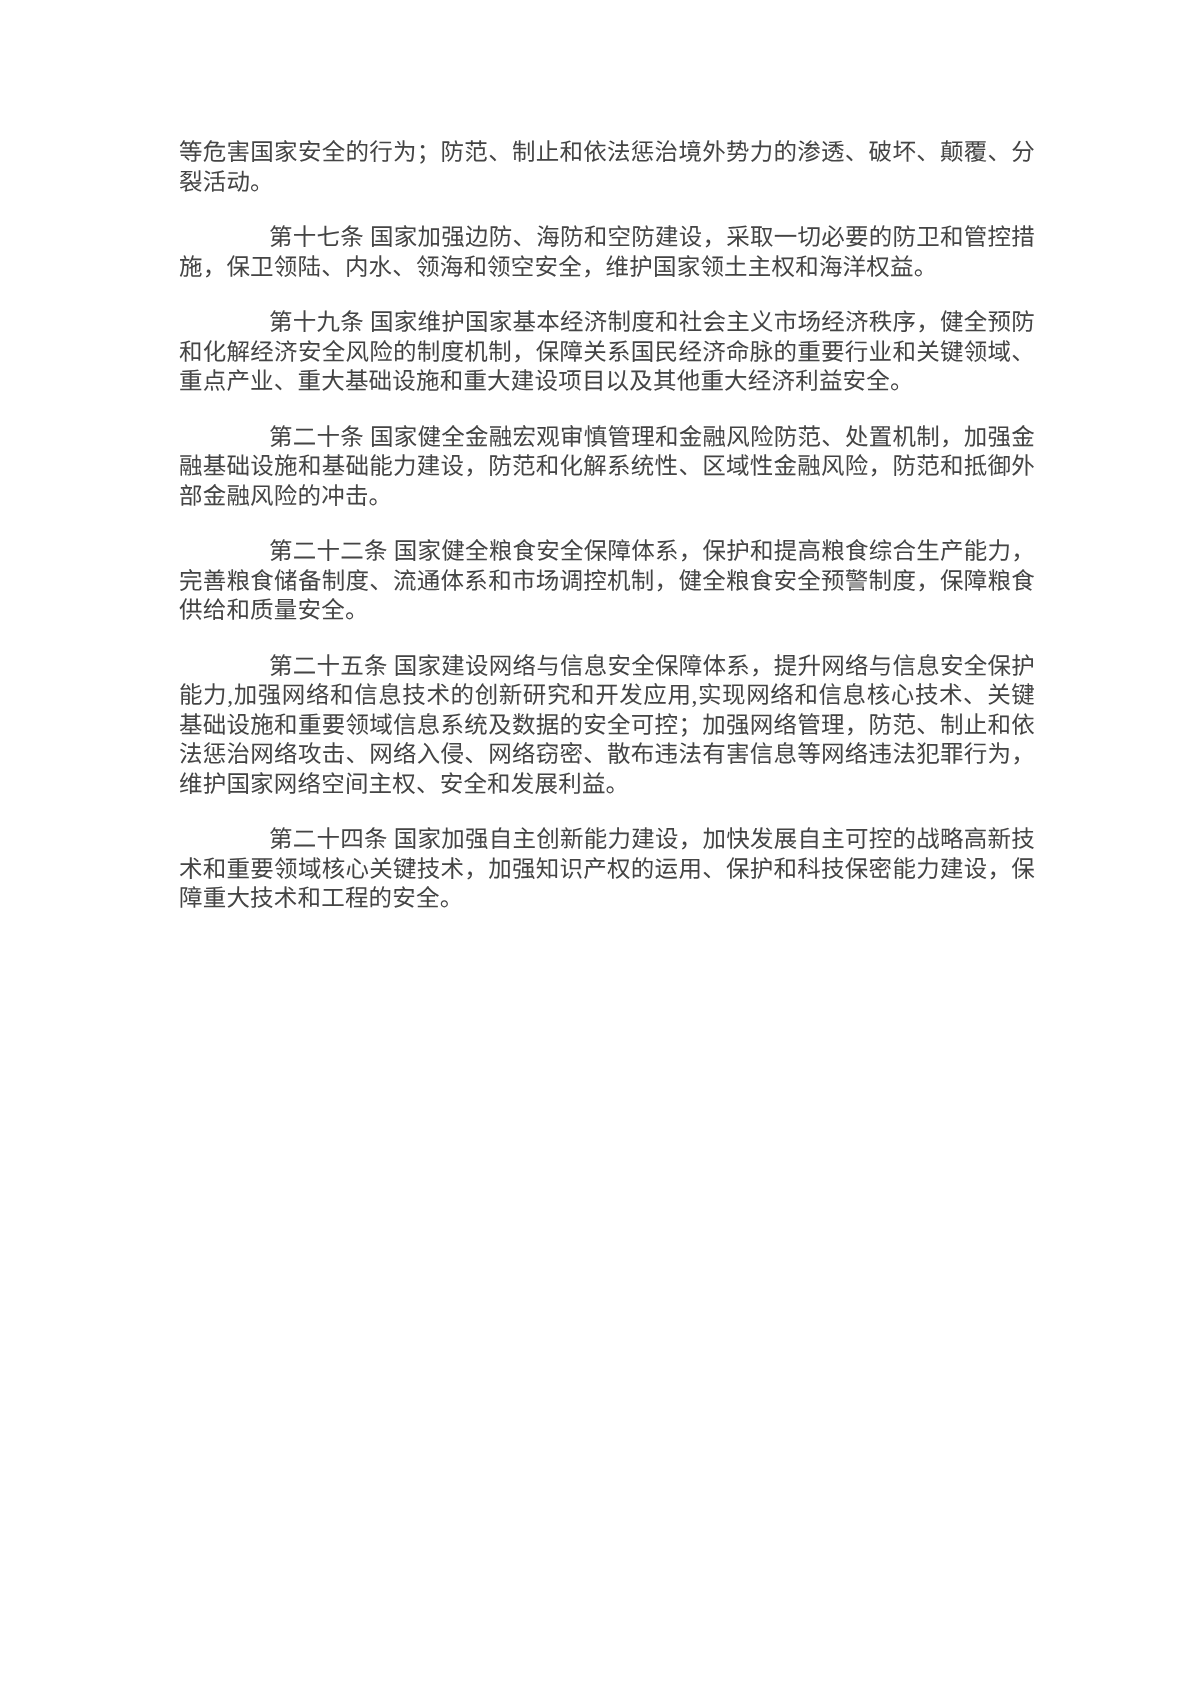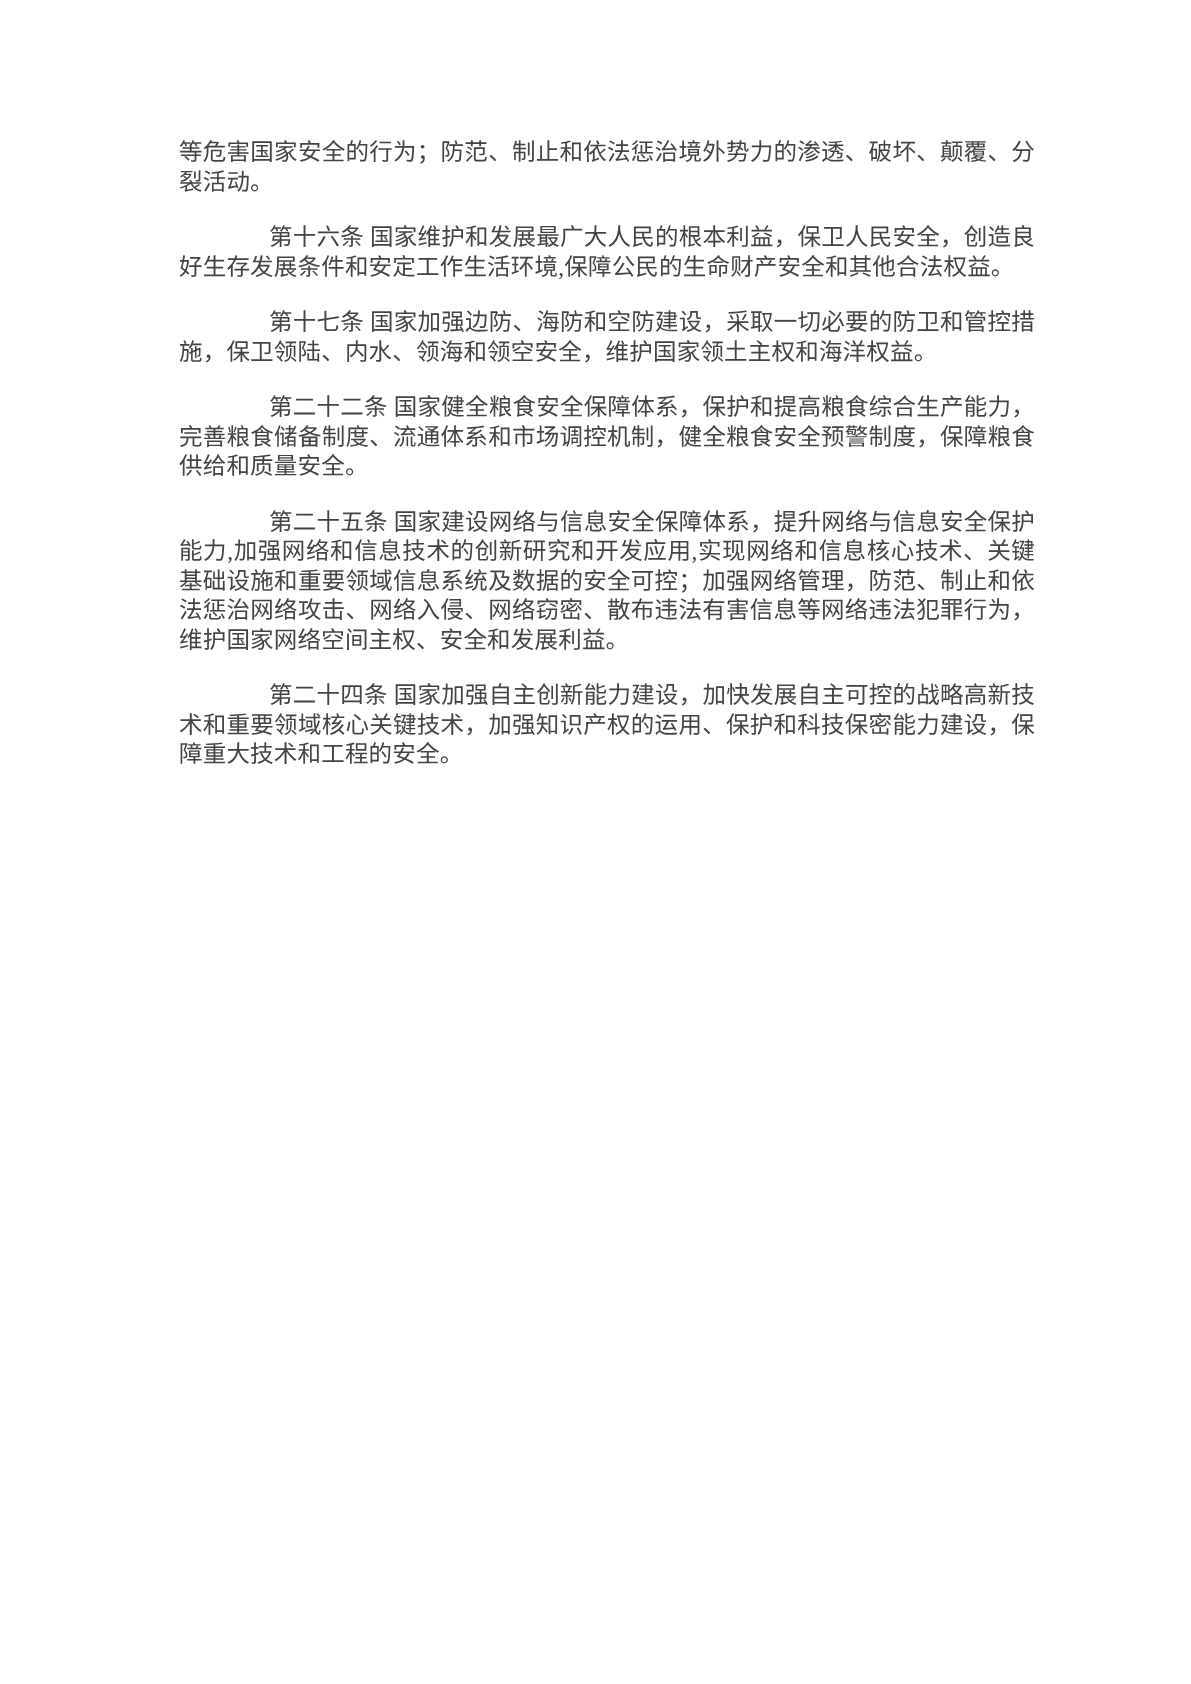--- a/index.html
+++ b/index.html
@@ -38,19 +38,20 @@
   .doc-body p.para.indent {
     text-indent: 90px;
   }
 </style>
 </head>
 <body>
 
 <div class="page">
   <div class="doc-body">
       <p class="para">等危害国家安全的行为；防范、制止和依法惩治境外势力的渗透、破坏、颠覆、分裂活动。</p>
-      <p class="para indent">第十六条 国家维护和发展最广大人民的根本利益，保卫人民安全，创造良好生存发展条件和安定工作生活环境,保障公民的生命财产安全和其他合法权益。</p>
       <p class="para indent">第十七条 国家加强边防、海防和空防建设，采取一切必要的防卫和管控措施，保卫领陆、内水、领海和领空安全，维护国家领土主权和海洋权益。</p>
+      <p class="para indent">第十九条 国家维护国家基本经济制度和社会主义市场经济秩序，健全预防和化解经济安全风险的制度机制，保障关系国民经济命脉的重要行业和关键领域、重点产业、重大基础设施和重大建设项目以及其他重大经济利益安全。</p>
+      <p class="para indent">第二十条 国家健全金融宏观审慎管理和金融风险防范、处置机制，加强金融基础设施和基础能力建设，防范和化解系统性、区域性金融风险，防范和抵御外部金融风险的冲击。</p>
       <p class="para indent">第二十二条 国家健全粮食安全保障体系，保护和提高粮食综合生产能力，完善粮食储备制度、流通体系和市场调控机制，健全粮食安全预警制度，保障粮食供给和质量安全。</p>
       <p class="para indent">第二十五条 国家建设网络与信息安全保障体系，提升网络与信息安全保护能力,加强网络和信息技术的创新研究和开发应用,实现网络和信息核心技术、关键基础设施和重要领域信息系统及数据的安全可控；加强网络管理，防范、制止和依法惩治网络攻击、网络入侵、网络窃密、散布违法有害信息等网络违法犯罪行为，维护国家网络空间主权、安全和发展利益。</p>
       <p class="para indent">第二十四条 国家加强自主创新能力建设，加快发展自主可控的战略高新技术和重要领域核心关键技术，加强知识产权的运用、保护和科技保密能力建设，保障重大技术和工程的安全。</p>
     </div>
 </div>
 
 </body></html>

